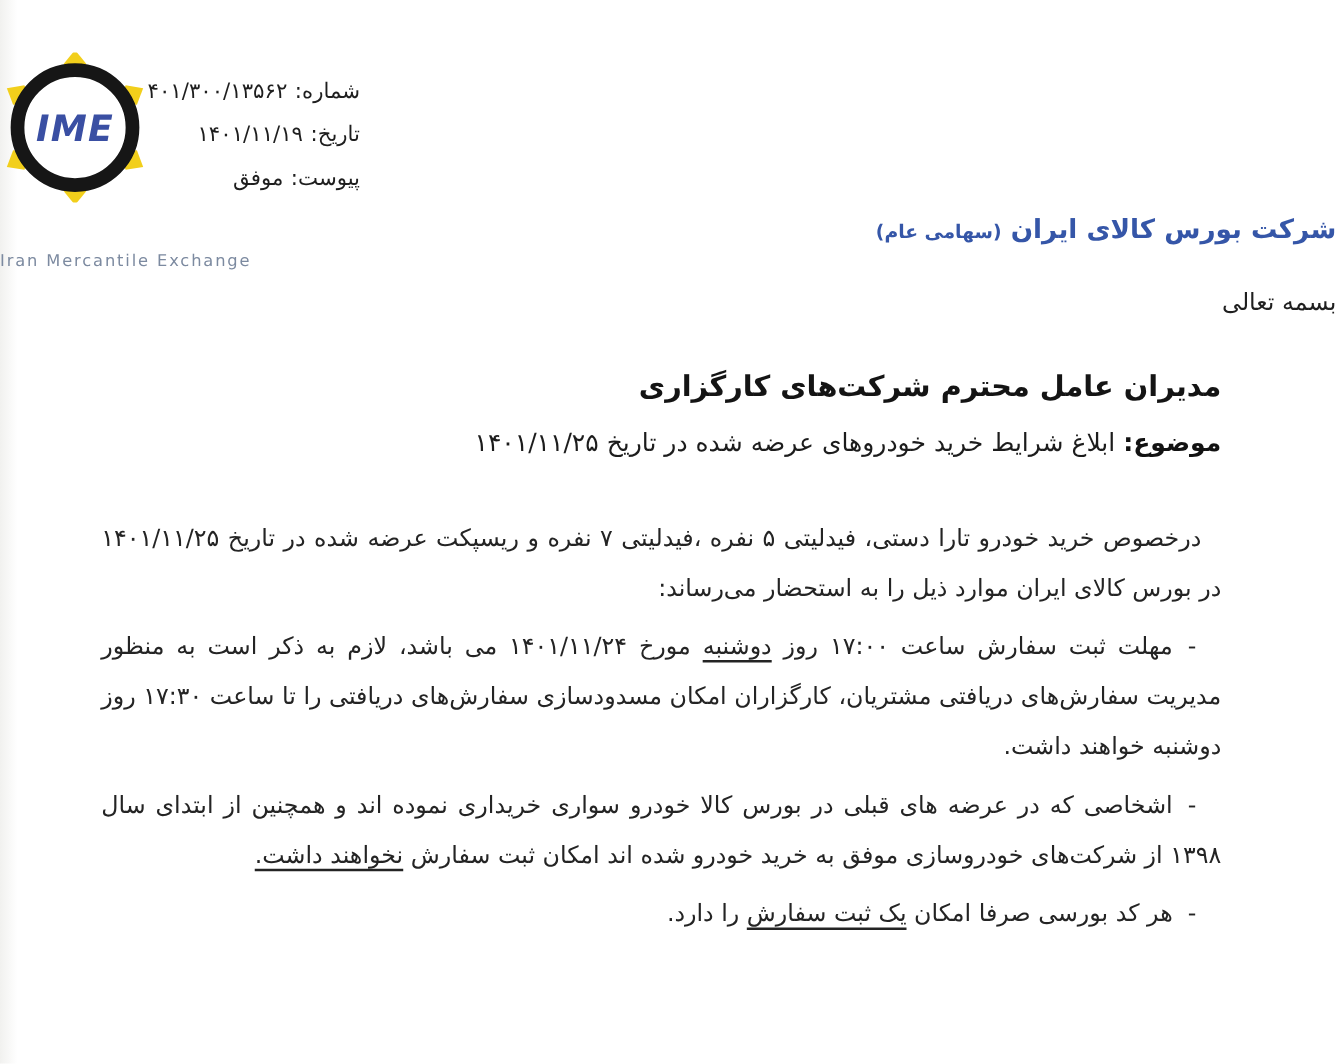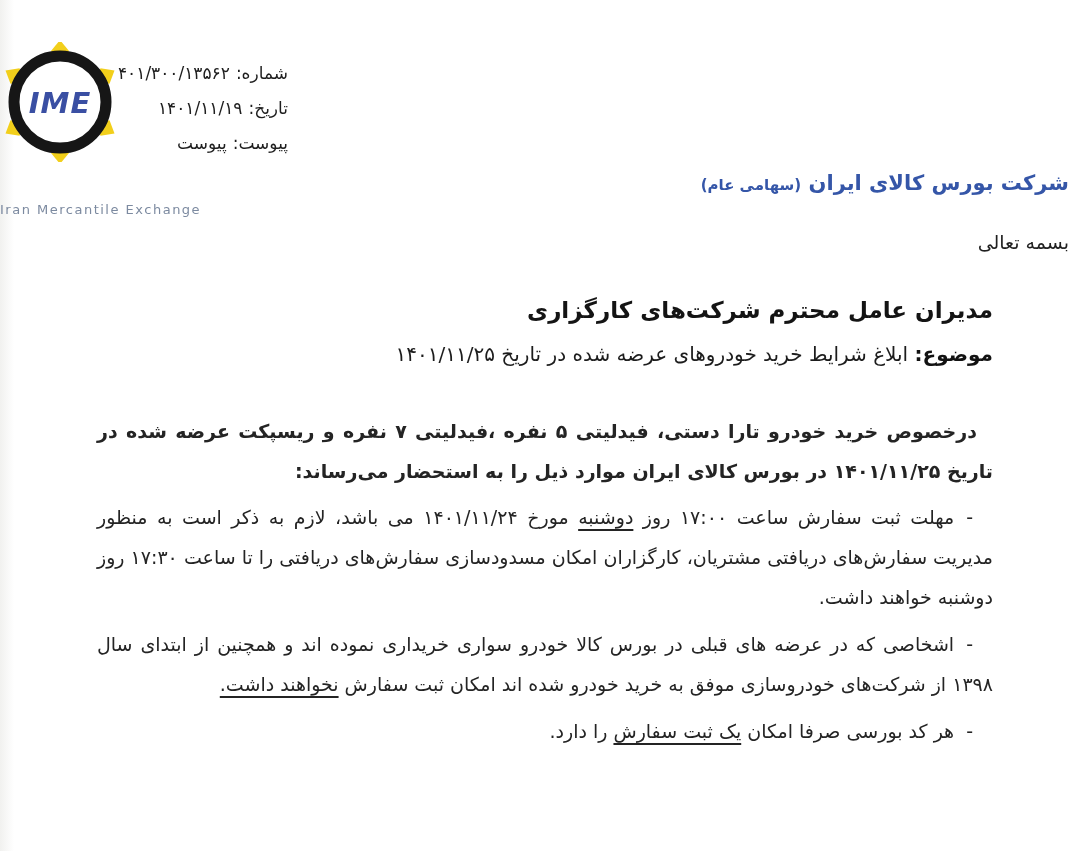--- a/index.html
+++ b/index.html
@@ -34,58 +34,58 @@
   .name-en{
     margin-top:3px;
     font-size:13px;color:#7c8aa0;letter-spacing:1.5px;line-height:17px;
   }
   .bismillah{
     position:absolute;top:231px;left:0;right:0;
     text-align:right;font-size:19px;color:#1f1f1f;direction:rtl;
   }
   
   .letter{
-    position:absolute;top:292px;right:76px;width:896px;
+    position:absolute;top:292px;right:92px;width:896px;
     direction:rtl;text-align:right;
   }
   .recipient{
     margin:0 0 10px 0;
     font-size:23px;font-weight:bold;color:#141414;line-height:36px;
   }
   .subject{
     margin:0 0 40px 0;
     font-size:20px;line-height:33px;color:#1c1c1c;
   }
   .subject b{color:#121212;}
   .salutation{
     margin:0 0 8px 0;
     font-size:20px;font-weight:bold;color:#141414;line-height:30px;
   }
   .intro{
     margin:0 0 6px 0;
     font-size:19px;line-height:40px;color:#242424;
-    text-align:justify;text-indent:16px;font-weight:bold;
+    text-align:justify;text-indent:16px;
   }
   .bullets p{
     margin:0 0 7px 0;
     font-size:19px;line-height:40px;color:#242424;
     text-align:justify;text-indent:20px;
   }
   .dash{margin-inline-end:12px;}
   .u{text-decoration:underline;text-underline-offset:5px;text-decoration-thickness:1.5px;}
 </style>
 </head>
 <body>
 
 <div class="page">
 
   <div class="meta">
     <div><span class="lbl">شماره:</span><span>۴۰۱/۳۰۰/۱۳۵۶۲</span></div>
     <div><span class="lbl">تاریخ:</span><span>۱۴۰۱/۱۱/۱۹</span></div>
-    <div><span class="lbl">پیوست:</span><span>پیوست</span></div>
+    <div><span class="lbl">پیوست:</span><span>موفق</span></div>
   </div>
 
   <div class="logo-block">
     <svg width="120" height="120" viewBox="0 0 120 120">
       <g fill="#f2cf1b">
         <g transform="translate(60,9)">
             <polygon points="0,-11 9,0 0,12 -9,0"></polygon>
           </g>
         <g transform="translate(105,34) rotate(60)">
             <polygon points="0,-11 9,0 0,12 -9,0"></polygon>

